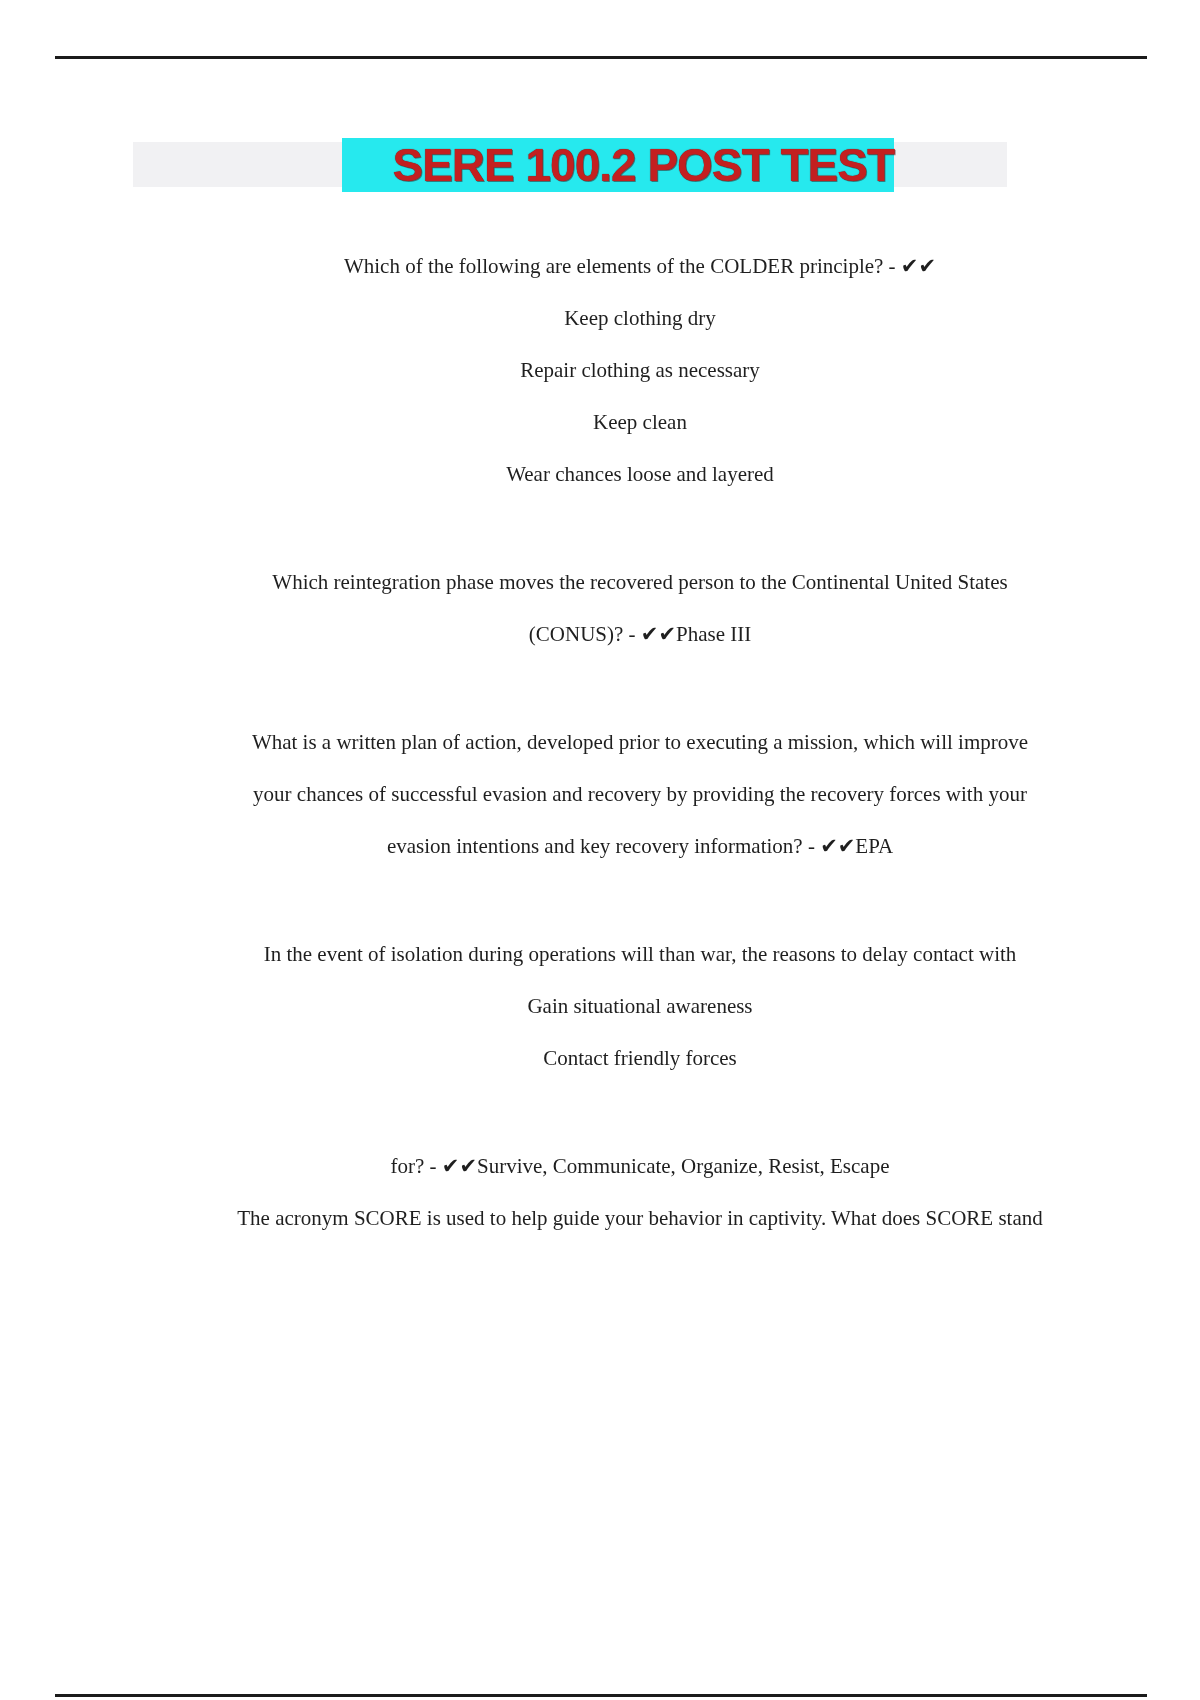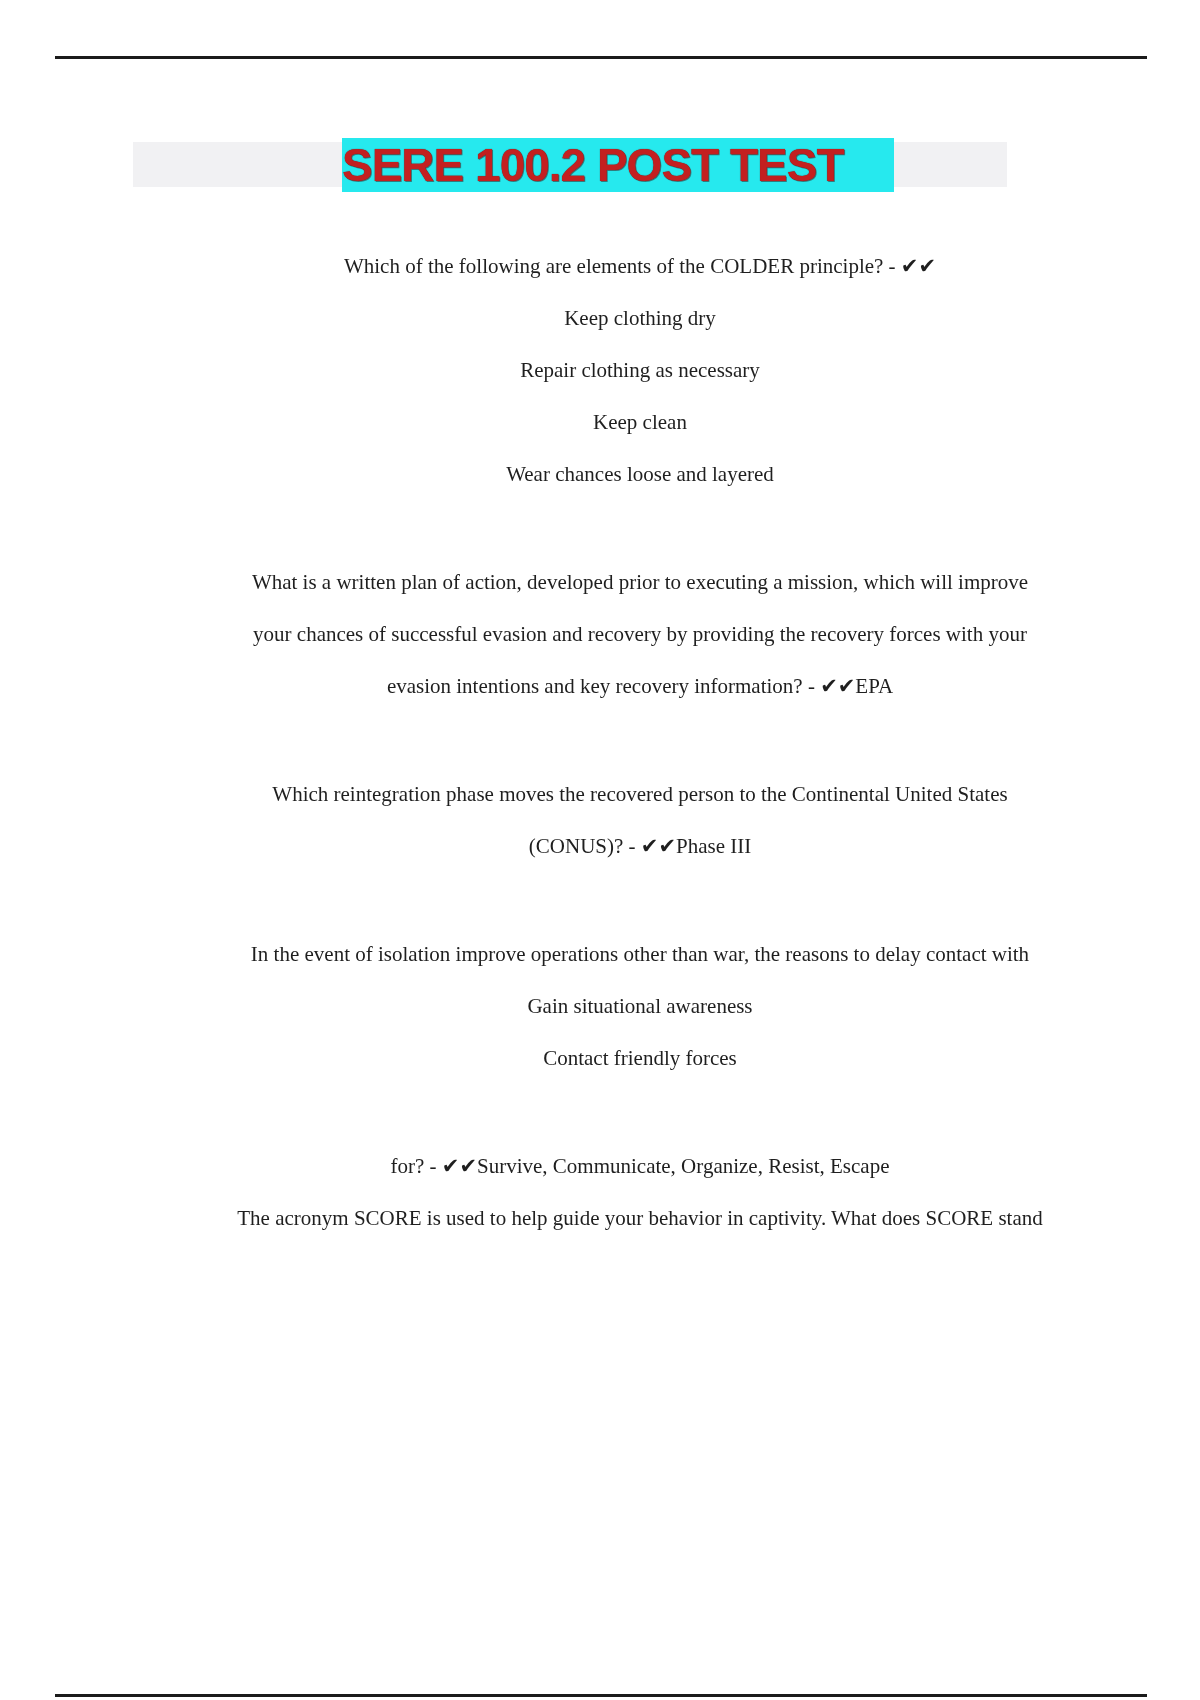--- a/index.html
+++ b/index.html
@@ -36,21 +36,21 @@
   }
   .title-highlight {
     position: absolute;
     left: 342px;
     top: 138px;
     width: 552px;
     height: 54px;
     background: #26e9ee;
     display: flex;
     align-items: center;
-    justify-content: flex-start;
+    justify-content: flex-end;
   }
   .doc-title {
     font-family: "Liberation Sans", sans-serif;
     font-weight: bold;
     font-size: 46px;
     letter-spacing: -1px;
     color: #c32020;
     text-shadow: 0 0 1px #5a1414, 1px 1px 0 rgba(60,10,10,0.45);
     white-space: nowrap;
     line-height: 1;
@@ -88,32 +88,32 @@
 
     <div class="qa-block">
       <div class="qa-line">Which of the following are elements of the COLDER principle? - ✔✔</div>
       <div class="qa-line">Keep clothing dry</div>
       <div class="qa-line">Repair clothing as necessary</div>
       <div class="qa-line">Keep clean</div>
       <div class="qa-line">Wear chances loose and layered</div>
     </div>
 
     <div class="qa-block">
+      <div class="qa-line">Which reintegration phase moves the recovered person to the Continental United States</div>
+      <div class="qa-line">(CONUS)? - ✔✔Phase III</div>
+    </div>
+
+    <div class="qa-block">
       <div class="qa-line">What is a written plan of action, developed prior to executing a mission, which will improve</div>
       <div class="qa-line">your chances of successful evasion and recovery by providing the recovery forces with your</div>
       <div class="qa-line">evasion intentions and key recovery information? - ✔✔EPA</div>
     </div>
 
     <div class="qa-block">
-      <div class="qa-line">Which reintegration phase moves the recovered person to the Continental United States</div>
-      <div class="qa-line">(CONUS)? - ✔✔Phase III</div>
-    </div>
-
-    <div class="qa-block">
-      <div class="qa-line">In the event of isolation improve operations other than war, the reasons to delay contact with</div>
+      <div class="qa-line">In the event of isolation during operations will than war, the reasons to delay contact with</div>
       <div class="qa-line">Gain situational awareness</div>
       <div class="qa-line">Contact friendly forces</div>
     </div>
 
     <div class="qa-block">
       <div class="qa-line">for? - ✔✔Survive, Communicate, Organize, Resist, Escape</div>
       <div class="qa-line">The acronym SCORE is used to help guide your behavior in captivity. What does SCORE stand</div>
     </div>
 
   </div>

